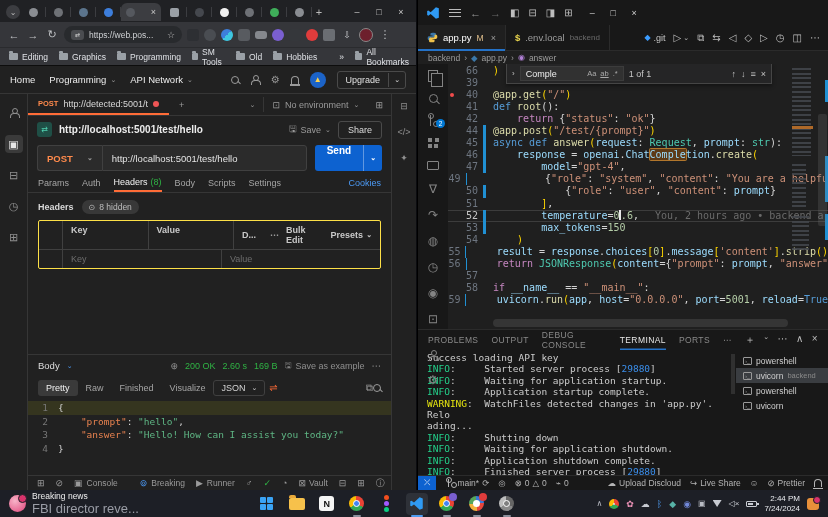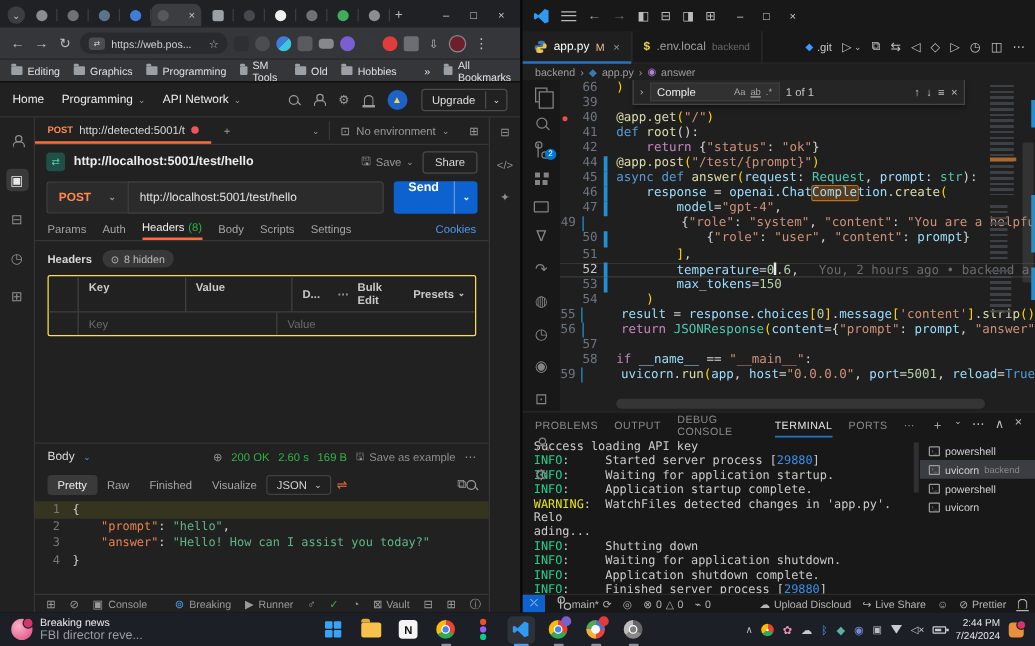--- a/index.html
+++ b/index.html
@@ -183,21 +183,21 @@
 .tscroll::before{content:'';position:absolute;top:4px;right:1px;width:4px;height:40px;background:rgba(121,121,121,.25)}
 .vs-status{height:15px;background:#181818;border-top:1px solid #2b2b2b;display:flex;align-items:center;gap:9px;padding:0 6px 0 0;font-size:8.5px;color:#b5b5b5}
 .remote{height:100%;background:#0d62d0;color:#fff;display:flex;align-items:center;padding:0 6px;font-size:8px}
 .sitem{display:flex;align-items:center;gap:3px}
 
 #taskbar{position:absolute;left:0;bottom:0;width:828px;height:27px;background:#1d1f26;display:flex;align-items:center;padding:0 9px;gap:8px}
 .news{display:flex;align-items:center;gap:6px;width:168px}
 .newsico{width:17px;height:17px;border-radius:50%;background:radial-gradient(circle at 35% 35%,#f7b3c8,#e0457b);position:relative}
 .newsico::after{content:'';position:absolute;right:-1px;top:-1px;width:7px;height:7px;border-radius:50%;background:#d8336c;border:1px solid #1d1f26}
 .news .t1{font-size:8.5px;color:#eee}
-.news .t2{font-size:10px;color:#9a9da6}
+.news .t2{font-size:13px;color:#9a9da6}
 .tb-ic{width:22px;height:22px;display:flex;align-items:center;justify-content:center;border-radius:4px;position:relative}
 .tb-ic.open::after{content:'';position:absolute;bottom:-2px;left:7px;width:8px;height:2px;border-radius:2px;background:#8a8f9b}
 .tb-ic.activeapp{background:#2e3138}
 .tb-ic.activeapp::after{background:#4f9cf0;width:12px;left:5px}
 .startic{width:14px;height:14px;display:grid;grid-template-columns:6px 6px;grid-template-rows:6px 6px;gap:1.4px}
 .startic i{background:#3aa3f5;border-radius:1px}
 .tsearch{width:112px;height:19px;background:#2b2d35;border:1px solid #40434d;border-radius:10px;display:flex;align-items:center;gap:5px;padding:0 3px 0 8px;font-size:9px;color:#c9ccd4}
 .tsimg{margin-left:auto;width:24px;height:14px;border-radius:7px;background:linear-gradient(100deg,#5a4630 30%,#caa66a 50%,#3c5a75 70%)}
 .chrome{width:15px;height:15px;border-radius:50%;background:conic-gradient(#ea4335 0 33%,#34a853 0 66%,#fbbc05 0 100%);position:relative}
 .chrome::after{content:'';position:absolute;inset:4px;border-radius:50%;background:#4285f4;border:1.4px solid #fff}

